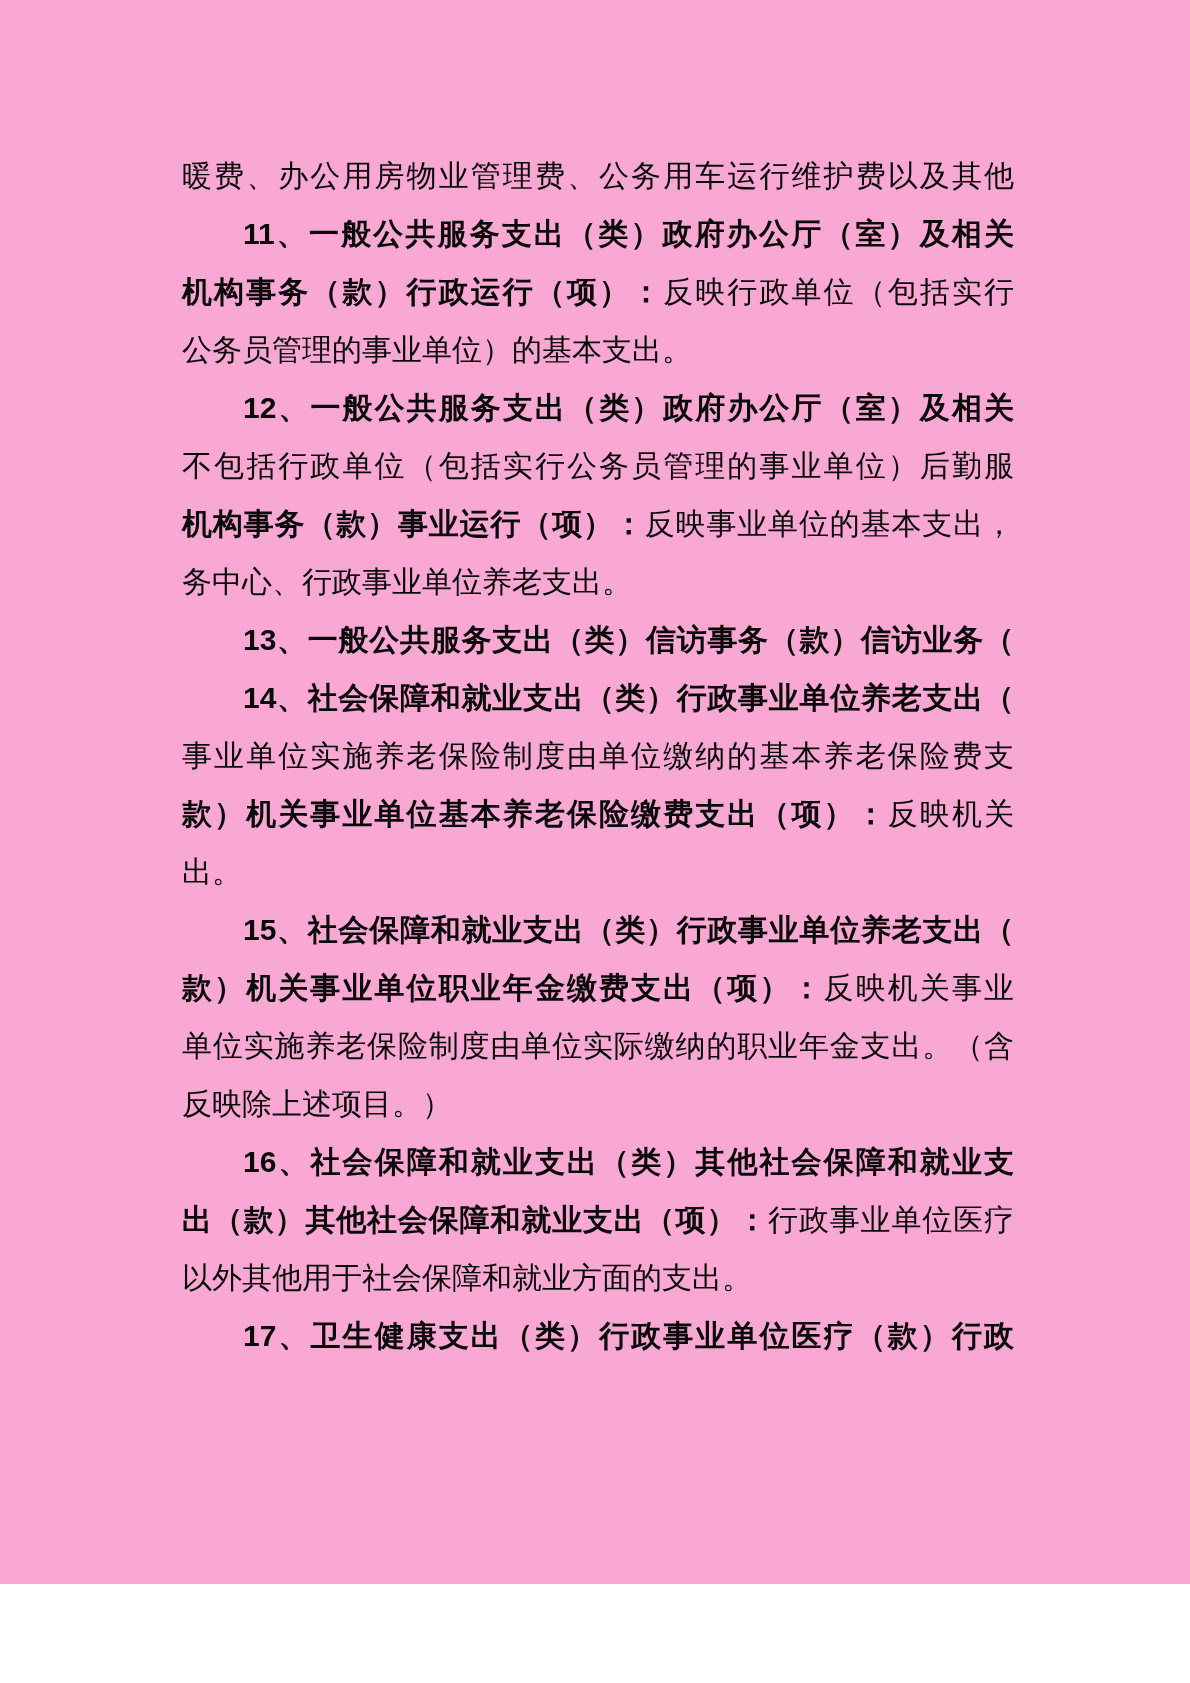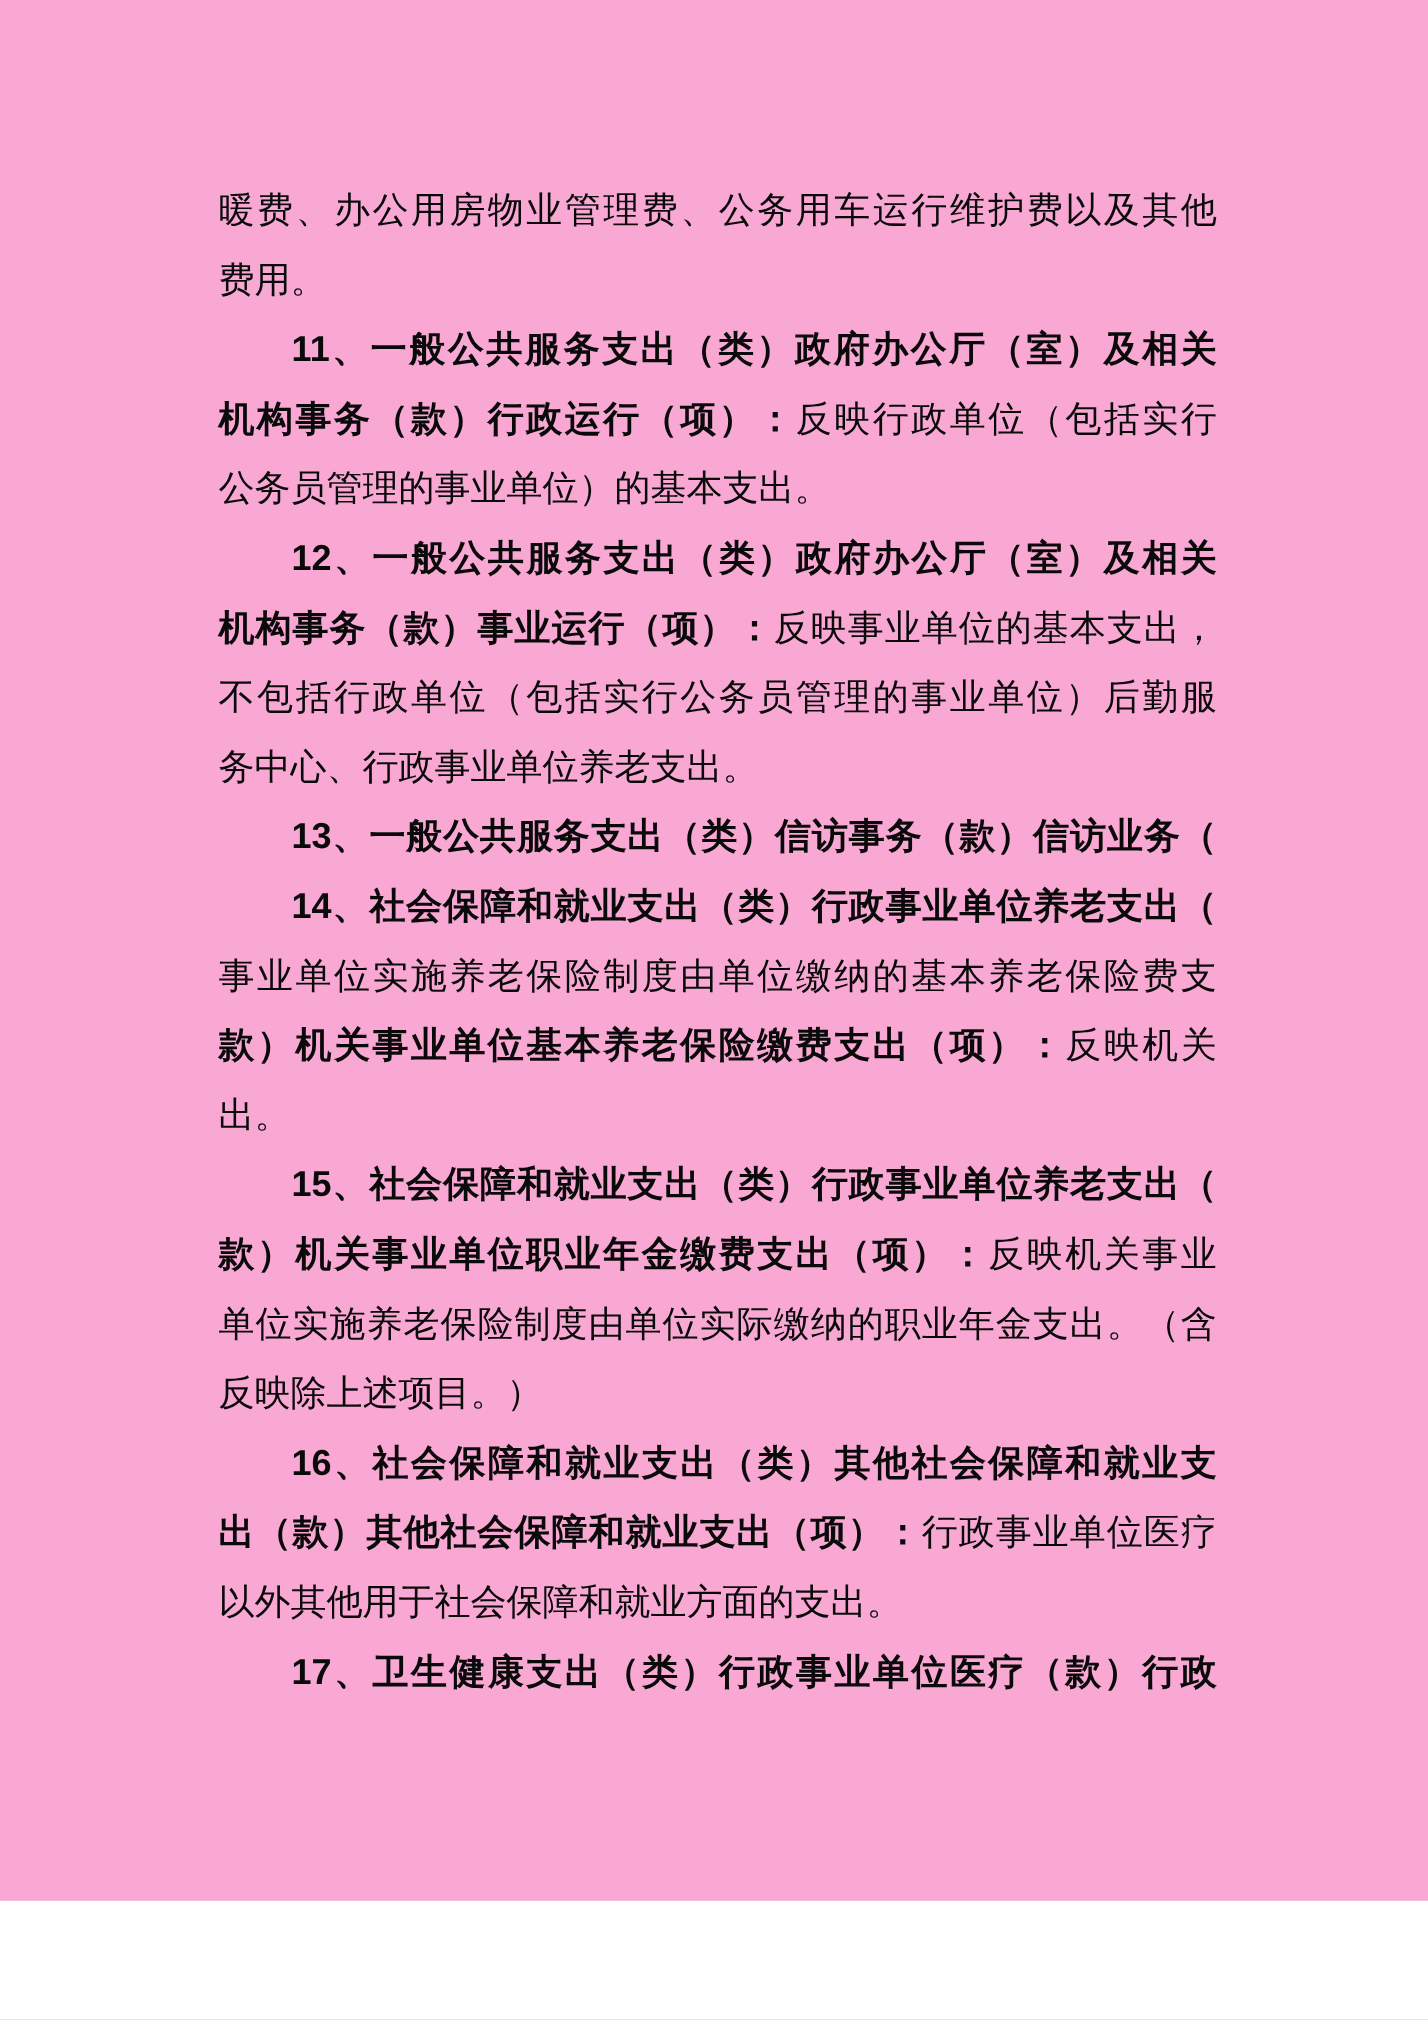--- a/index.html
+++ b/index.html
@@ -59,27 +59,26 @@
     font-family: "Liberation Serif", serif;
     color: #0a0a0a;
   }
 </style>
 </head>
 <body>
 
 <div class="page">
   <div class="content" id="content">
       <div class="line full"><span class="seg">暖费、办公用房物业管理费、公务用车运行维护费以及其他</span></div>
-      <div class="line"><span class="seg">费用。</span></div>
       <div class="line full indent"><span class="seg bold">11、一般公共服务支出（类）政府办公厅（室）及相关</span></div>
       <div class="line full"><span class="seg bold">机构事务（款）行政运行（项）：</span><span class="seg">反映行政单位（包括实行</span></div>
       <div class="line"><span class="seg">公务员管理的事业单位）的基本支出。</span></div>
       <div class="line full indent"><span class="seg bold">12、一般公共服务支出（类）政府办公厅（室）及相关</span></div>
+      <div class="line full"><span class="seg">不包括行政单位（包括实行公务员管理的事业单位）后勤服</span></div>
       <div class="line full"><span class="seg bold">机构事务（款）事业运行（项）：</span><span class="seg">反映事业单位的基本支出，</span></div>
-      <div class="line full"><span class="seg">不包括行政单位（包括实行公务员管理的事业单位）后勤服</span></div>
       <div class="line"><span class="seg">务中心、行政事业单位养老支出。</span></div>
       <div class="line full indent"><span class="seg bold">13、一般公共服务支出（类）信访事务（款）信访业务（</span></div>
       <div class="line full indent"><span class="seg bold">14、社会保障和就业支出（类）行政事业单位养老支出（</span></div>
       <div class="line full"><span class="seg">事业单位实施养老保险制度由单位缴纳的基本养老保险费支</span></div>
       <div class="line full"><span class="seg bold">款）机关事业单位基本养老保险缴费支出（项）：</span><span class="seg">反映机关</span></div>
       <div class="line"><span class="seg">出。</span></div>
       <div class="line full indent"><span class="seg bold">15、社会保障和就业支出（类）行政事业单位养老支出（</span></div>
       <div class="line full"><span class="seg bold">款）机关事业单位职业年金缴费支出（项）：</span><span class="seg">反映机关事业</span></div>
       <div class="line full"><span class="seg">单位实施养老保险制度由单位实际缴纳的职业年金支出。（含</span></div>
       <div class="line"><span class="seg">反映除上述项目。）</span></div>

